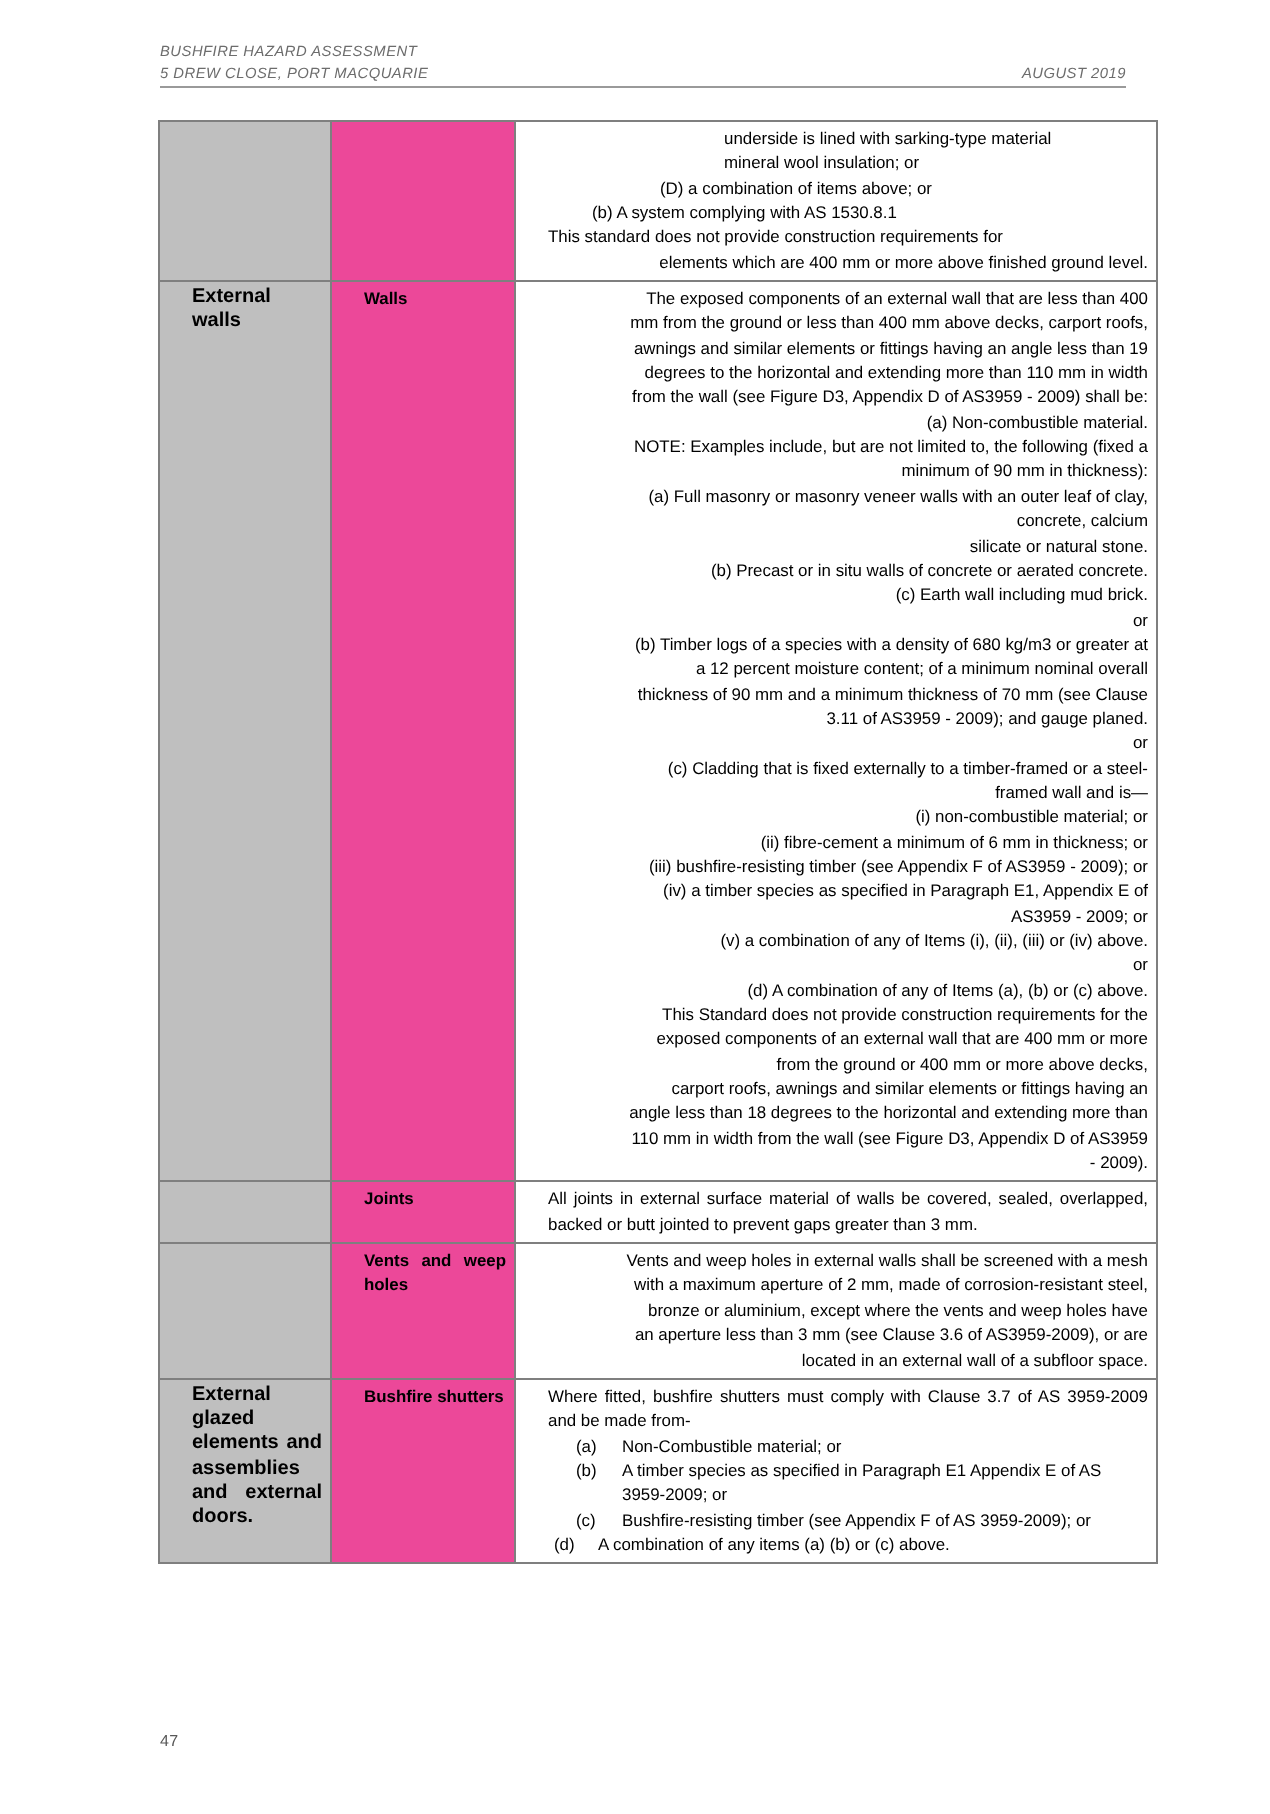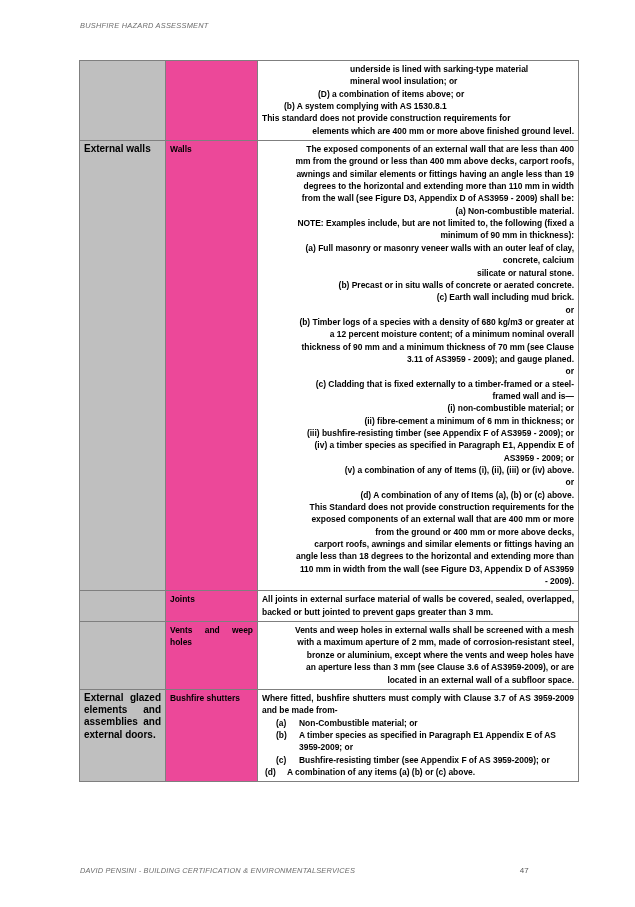--- a/index.html
+++ b/index.html
@@ -81,22 +81,21 @@
   table.spec {
     border-collapse: collapse;
     table-layout: fixed;
     width: 499px;
     font-size: 8.45px;
     line-height: 12.35px;
   }
   table.spec td {
     border: 0.7px solid #7f7f7f;
     vertical-align: top;
-    padding: 2px 4px 3px 4px;
-    font-weight: bold;
+    padding: 2px 4px 3px 16px;
   }
   col.c1 { width: 86px; }
   col.c2 { width: 92px; }
   col.c3 { width: 321px; }
 
   td.col-a {
     background: #bfbfbf;
     font-weight: bold;
     font-size: 10px;
     line-height: 12.3px;
@@ -163,20 +162,24 @@
     left: 3px;
   }
 </style>
 </head>
 <body>
 
 <div class="page">
 
   <div class="doc-header">
     <div class="hdr-line1">BUSHFIRE HAZARD ASSESSMENT</div>
+    <div class="hdr-line2">
+      <span>5 DREW CLOSE, PORT MACQUARIE</span>
+      <span>AUGUST 2019</span>
+    </div>
   </div>
 
   <div class="table-wrap">
     <table class="spec">
       <colgroup>
         <col class="c1">
           <col class="c2">
           <col class="c3">
       </colgroup>
       <tbody>
@@ -287,17 +290,16 @@
               </ul>
             </div>
           </td>
         </tr>
 
       </tbody>
     </table>
   </div>
 
   <div class="doc-footer">
-    <span>DAVID PENSINI - BUILDING CERTIFICATION &amp; ENVIRONMENTALSERVICES</span>
     <span class="page-no">47</span>
   </div>
 
 </div>
 
 </body></html>

